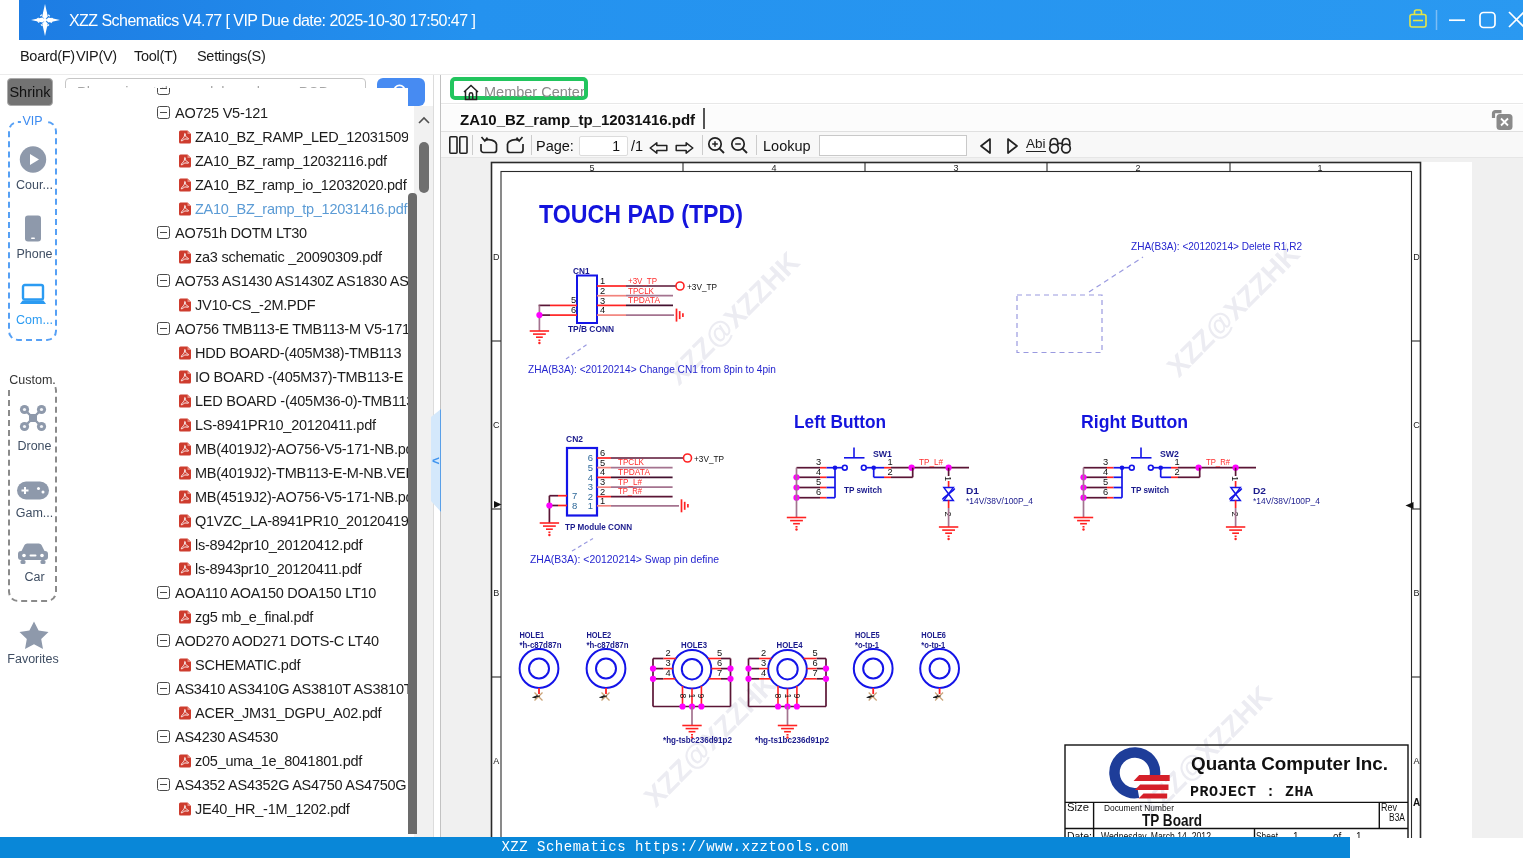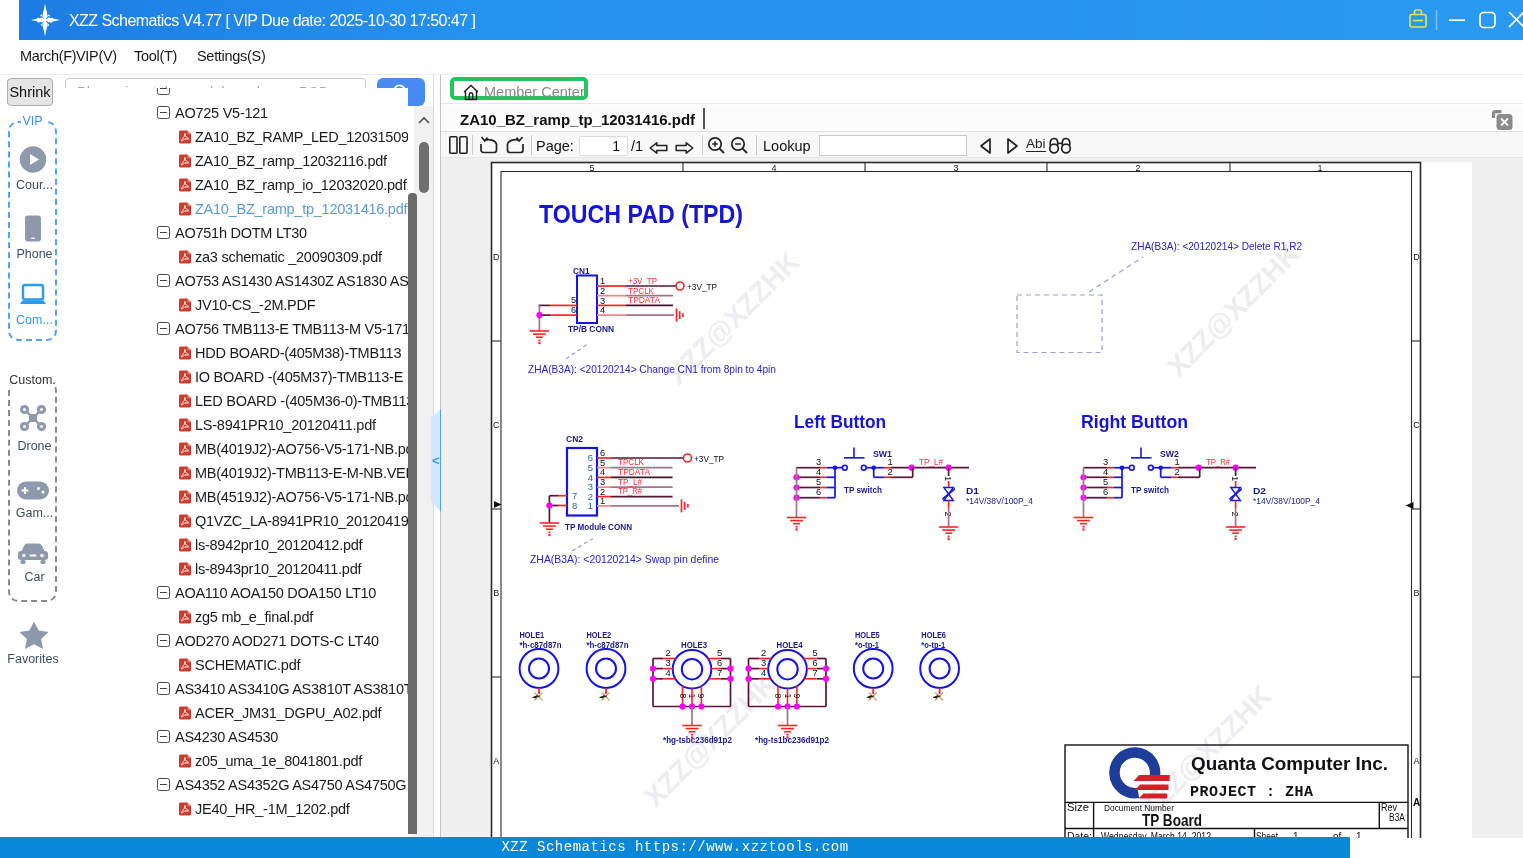--- a/index.html
+++ b/index.html
@@ -6,21 +6,21 @@
 html,body{width:1523px;height:858px;overflow:hidden;background:#fff;}
 body{position:relative;}
 .abs{position:absolute;}
 
 #titlebar{position:absolute;left:0;top:0;width:1523px;height:40px;background:linear-gradient(90deg,#1d7ce3 0%,#2492ef 30%,#2a99f1 100%);margin-left:19px;}
 #titletext{position:absolute;left:50px;top:11.5px;font-size:16px;letter-spacing:-0.55px;color:#fff;}
 
 #menubar{position:absolute;left:0;top:40px;width:1523px;height:35px;background:#fff;border-bottom:1px solid #ececec;}
 .menuitem{position:absolute;top:8px;font-size:14.5px;color:#1a1a1a;letter-spacing:-0.3px;}
 
-#shrinkbtn{position:absolute;left:7px;top:78px;width:46px;height:28px;border:1px solid #ababab;border-radius:4px;font-size:14.5px;color:#111;text-align:center;line-height:26px;background:#e5e5e5;}
+#shrinkbtn{position:absolute;left:7px;top:78px;width:46px;height:28px;border:1px solid #ababab;border-radius:4px;font-size:14.5px;color:#111;text-align:center;line-height:26px;background:#737373;}
 #searchinput{position:absolute;left:65px;top:78px;width:301px;height:28px;border:1px solid #c6c6c6;border-radius:4px;background:#fff;}
 #searchinput span{position:absolute;left:11px;top:5px;font-size:14.5px;color:#a6a6a6;}
 #searchbtn{position:absolute;left:377px;top:78px;width:48px;height:28px;background:#478bf2;border-radius:6px;}
 
 #vipbox{position:absolute;left:8px;top:121px;width:49px;height:220px;border:2px dashed #56a0f5;border-radius:10px;}
 #vipbox .boxlabel{position:absolute;left:50%;transform:translateX(-50%);top:-9px;background:#fff;padding:0 2px;font-size:12.5px;color:#3d8bf0;}
 #custombox{position:absolute;left:8px;top:380px;width:49px;height:222px;border:2px dashed #8a8a8a;border-radius:10px;}
 #custombox .boxlabel{position:absolute;left:50%;transform:translateX(-50%);top:-9px;background:#fff;padding:0 1px;font-size:12.5px;color:#333;}
 .striplabel{position:absolute;width:64px;left:-10px;text-align:center;font-size:12.5px;color:#3f4e63;}
 .stripicon{position:absolute;left:50%;transform:translateX(-50%);}
@@ -83,21 +83,21 @@
   <line x1="32.5" y1="10" x2="32.5" y2="30" stroke="#7dbdf5" stroke-width="1.5"></line>
   <g stroke="#fff" stroke-width="1.7" fill="none">
     <line x1="45" y1="20.2" x2="61" y2="20.2"></line>
     <rect x="76" y="12.5" width="15" height="15" rx="3.5"></rect>
     <line x1="105" y1="12" x2="120" y2="27"></line>
     <line x1="120" y1="12" x2="105" y2="27"></line>
   </g>
 </svg>
 </div>
 <div id="menubar">
-  <span class="menuitem" style="left:20px">March(F)</span>
+  <span class="menuitem" style="left:20px">Board(F)</span>
   <span class="menuitem" style="left:76px">VIP(V)</span>
   <span class="menuitem" style="left:134px">Tool(T)</span>
   <span class="menuitem" style="left:197px">Settings(S)</span>
 </div>
 <div id="shrinkbtn">Shrink</div>
 <div id="searchinput">
     <span>Please input the model number or PCB</span>
 <svg class="abs" style="left:277px;top:9px" width="16" height="10">
       <path d="M2 2 L8 8 L14 2" fill="none" stroke="#8a8a8a" stroke-width="1.7"></path>
     </svg>

